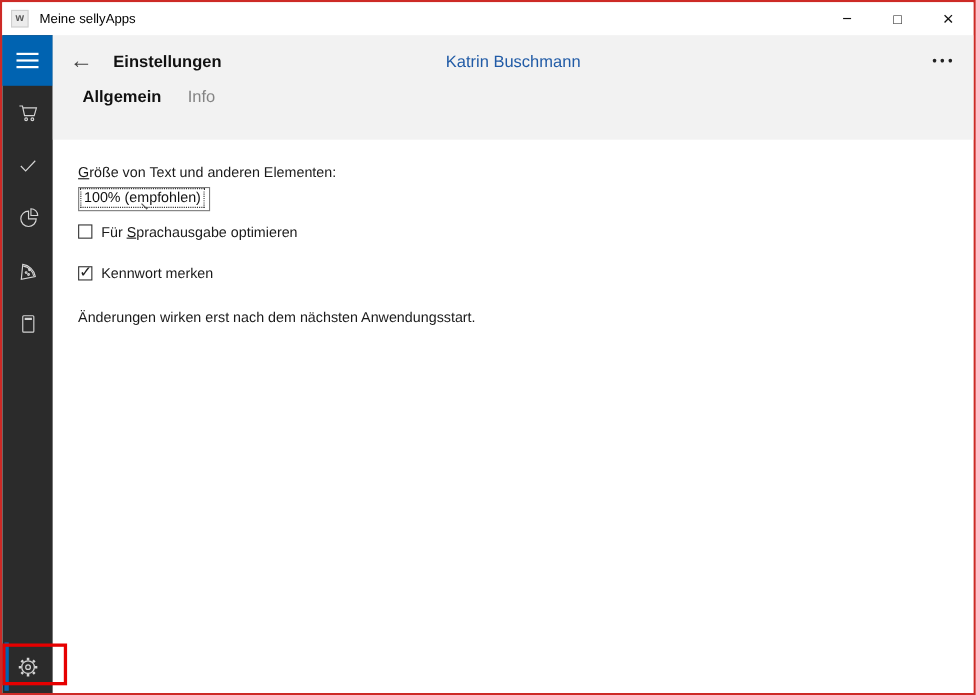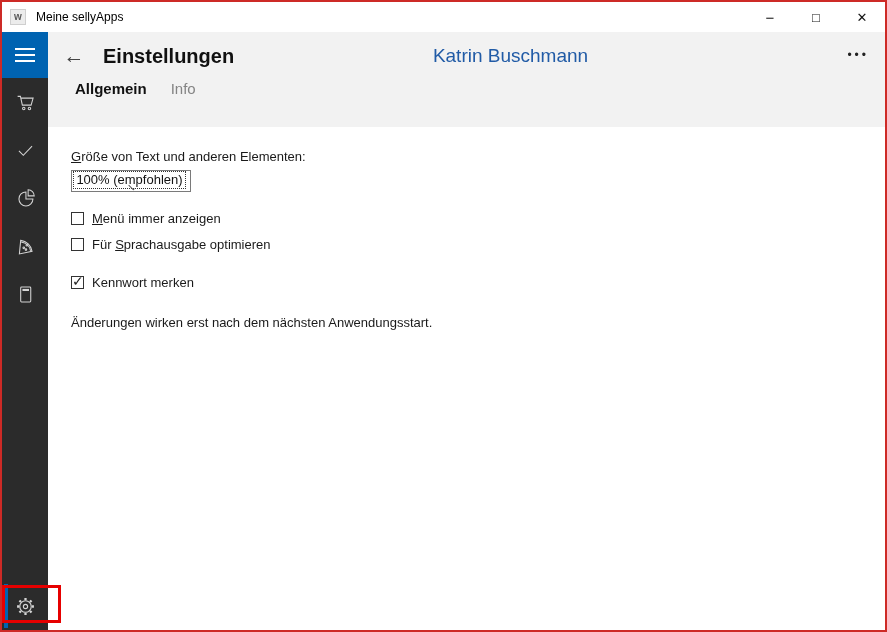--- a/index.html
+++ b/index.html
@@ -76,24 +76,24 @@
     height: 48px; position: relative;
     display: flex; align-items: center;
     padding-left: 12px;
   }
   .back-btn {
     width: 28px; height: 30px;
     font-size: 21px; color: #444;
     display: flex; align-items: center; justify-content: center;
     background: transparent; border: none;
   }
-  .page-title { margin-left: 15px; font-size: 20px; font-weight: bold; color: #111; }
+  .page-title { margin-left: 15px; font-size: 15px; font-weight: bold; color: #111; }
   .user-name {
     position: absolute; left: 50%; transform: translateX(-50%);
-    font-size: 19px; color: #215ba6; margin-left: 44px;
+    font-size: 15px; color: #215ba6;
   }
   .more-btn {
     position: absolute; right: 12px; top: 12px;
     font-size: 12px; letter-spacing: 3px; color: #222;
     background: transparent; border: none; padding: 4px;
   }
   .tabs-row {
     height: 47px; display: flex; align-items: flex-start;
     padding-left: 27px; gap: 24px;
   }
@@ -246,26 +246,20 @@
 
         <div class="field-label">
           <span class="mn">G</span><span>röße von Text und anderen Elementen:</span>
         </div>
 
         <div class="combo">
           <span class="combo-value">100% (empfohlen)</span>
           <span class="combo-chevron"></span>
         </div>
 
-        <div class="cb-row r1">
-          <span class="cb-box">
-            <span class="check"></span>
-          </span>
-          <span><span></span><span class="mn">M</span><span>enü immer anzeigen</span></span>
-        </div>
 
         <div class="cb-row r2">
           <span class="cb-box">
             <span class="check"></span>
           </span>
           <span><span>Für </span><span class="mn">S</span><span>prachausgabe optimieren</span></span>
         </div>
 
         <div class="cb-row r3">
           <span class="cb-box">

